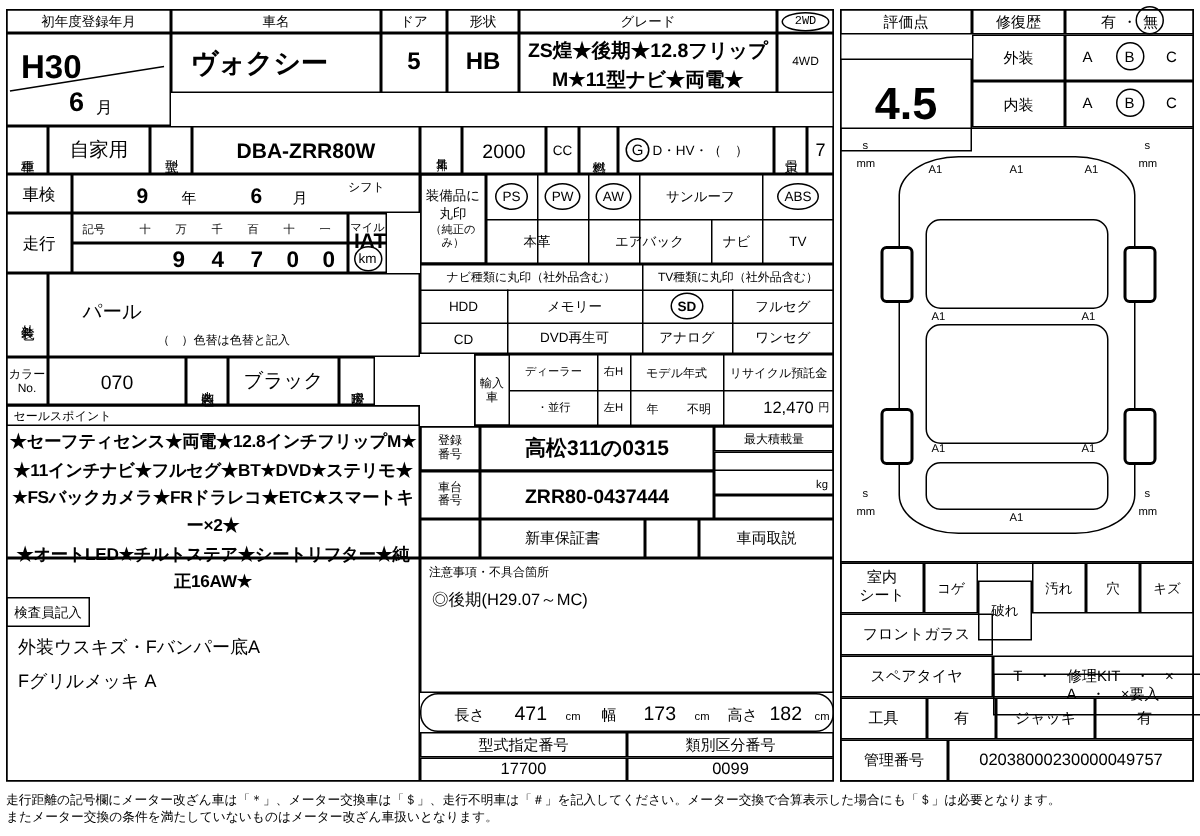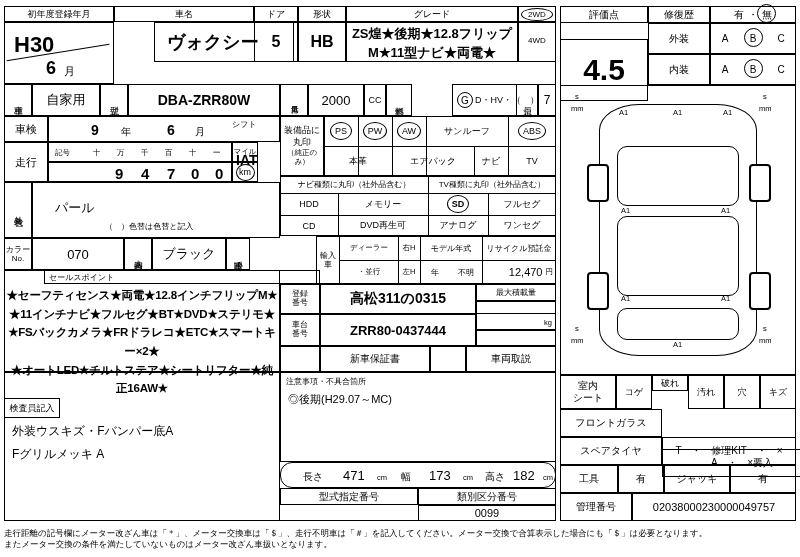--- a/index.html
+++ b/index.html
@@ -1,21 +1,21 @@
 <!DOCTYPE html>
 <html><head>
 <meta charset="utf-8">
 <style>
   html,body{margin:0;padding:0;background:#fff;}
   body{width:800px;height:557px;font-family:"Liberation Sans",sans-serif;color:#000;position:relative;overflow:hidden;}
   .sheet{position:absolute;left:0;top:0;width:800px;height:557px;}
   .bx{position:absolute;box-sizing:border-box;border:1px solid #000;}
   .lbl{position:absolute;box-sizing:border-box;}
   .c{display:flex;align-items:center;justify-content:center;text-align:center;}
-  .l{display:flex;align-items:center;justify-content:flex-start;text-align:left;margin-left:40px;}
+  .l{display:flex;align-items:center;justify-content:flex-start;text-align:left;}
   .vline{position:absolute;background:#000;width:1px;}
   .hline{position:absolute;background:#000;height:1px;}
   .t8{font-size:8px;}
   .t9{font-size:9px;}
   .t10{font-size:10px;}
   .t11{font-size:11px;}
   .t12{font-size:12px;}
   .t13{font-size:13px;}
   .t14{font-size:14px;}
   .t16{font-size:16px;}
@@ -39,21 +39,21 @@
 
   <div class="bx" style="left:4px;top:6px;width:552px;height:515px;"></div>
   <div class="bx" style="left:560px;top:6px;width:236px;height:515px;"></div>
 
   <div class="bx c t9" style="left:4px;top:6px;width:110px;height:16px;">初年度登録年月</div>
   <div class="bx c t9" style="left:114px;top:6px;width:140px;height:16px;">車名</div>
   <div class="bx c t9" style="left:254px;top:6px;width:44px;height:16px;">ドア</div>
   <div class="bx c t9" style="left:298px;top:6px;width:48px;height:16px;">形状</div>
   <div class="bx c t9" style="left:346px;top:6px;width:172px;height:16px;">グレード</div>
   <div class="bx" style="left:518px;top:6px;width:38px;height:16px;"></div>
-  <div class="ell t8" style="position:absolute;left:521px;top:8px;width:32px;height:13px;">2WD</div>
+  <div class="ell t8" style="position:absolute;left:521px;top:8px;width:32px;height:13px;font-family:Liberation Mono, monospace;">2WD</div>
 
   <div class="bx" style="left:4px;top:22px;width:110px;height:62px;"></div>
   <div class="lbl t22 b" style="left:14px;top:32px;">H30</div>
   <div class="lbl t18 b" style="left:46px;top:58px;">6</div>
   <div class="lbl t11" style="left:64px;top:64px;">月</div>
   <div class="diag" style="left:6px;top:52px;width:104px;height:1px;background:#000;transform:rotate(-9deg);"></div>
 
   <div class="bx l" style="left:114px;top:22px;width:140px;height:40px;padding-left:12px;">
       <span class="t18 b">ヴォクシー</span>
     </div>
@@ -298,20 +298,21 @@
     <span class="t10" style="position:absolute;left:120px;top:7px;">幅</span>
     <span class="t13" style="position:absolute;left:148px;top:5px;">173</span>
     <span class="mini" style="position:absolute;left:182px;top:10px;">cm</span>
     <span class="t10" style="position:absolute;left:204px;top:7px;">高さ</span>
     <span class="t13" style="position:absolute;left:232px;top:5px;">182</span>
     <span class="mini" style="position:absolute;left:262px;top:10px;">cm</span>
   </div>
 
   <div class="bx c t10" style="left:280px;top:488px;width:138px;height:17px;">型式指定番号</div>
   <div class="bx c t10" style="left:418px;top:488px;width:138px;height:17px;">類別区分番号</div>
+  <div class="bx c t11" style="left:280px;top:505px;width:138px;height:16px;">17700</div>
   <div class="bx c t11" style="left:418px;top:505px;width:138px;height:16px;">0099</div>
 
   <div class="bx" style="left:560px;top:85px;width:236px;height:290px;">
 
     <span class="mini" style="position:absolute;left:14px;top:6px;">s</span>
     <span class="mini" style="position:absolute;left:10px;top:18px;">mm</span>
     <span class="mini" style="position:absolute;left:202px;top:6px;">s</span>
     <span class="mini" style="position:absolute;left:198px;top:18px;">mm</span>
     <span class="mini" style="position:absolute;left:14px;top:238px;">s</span>
     <span class="mini" style="position:absolute;left:10px;top:250px;">mm</span>
@@ -335,21 +336,21 @@
     <span class="mini" style="position:absolute;left:160px;top:120px;">A1</span>
     <span class="mini" style="position:absolute;left:60px;top:208px;">A1</span>
     <span class="mini" style="position:absolute;left:160px;top:208px;">A1</span>
     <span class="mini" style="position:absolute;left:112px;top:254px;">A1</span>
   </div>
 
   <div class="bx" style="left:560px;top:375px;width:236px;height:146px;"></div>
   <div class="bx c t10" style="left:560px;top:375px;width:56px;height:34px;line-height:1.2;white-space:pre-line;">室内
 シート</div>
   <div class="bx c t9" style="left:616px;top:375px;width:36px;height:34px;">コゲ</div>
-  <div class="bx c t9" style="left:652px;top:375px;width:36px;height:16px;">破れ</div>
+  <div class="bx c t9" style="left:652px;top:387px;width:36px;height:40px;">破れ</div>
   <div class="bx c t9" style="left:688px;top:375px;width:36px;height:34px;">汚れ</div>
   <div class="bx c t9" style="left:724px;top:375px;width:36px;height:34px;">穴</div>
   <div class="bx c t9" style="left:760px;top:375px;width:36px;height:34px;">キズ</div>
 
   <div class="bx c t10" style="left:560px;top:409px;width:102px;height:28px;">フロントガラス</div>
   <div class="bx c t10" style="left:662px;top:409px;width:160px;height:28px;margin-top:40px;">A　・　×要入</div>
   <div class="bx c t10" style="left:560px;top:437px;width:102px;height:28px;">スペアタイヤ</div>
   <div class="bx c t10" style="left:662px;top:437px;width:134px;height:28px;">T　・　修理KIT　・　×</div>
   <div class="bx c t10" style="left:560px;top:465px;width:58px;height:28px;">工具</div>
   <div class="bx c t10" style="left:618px;top:465px;width:46px;height:28px;">有</div>

